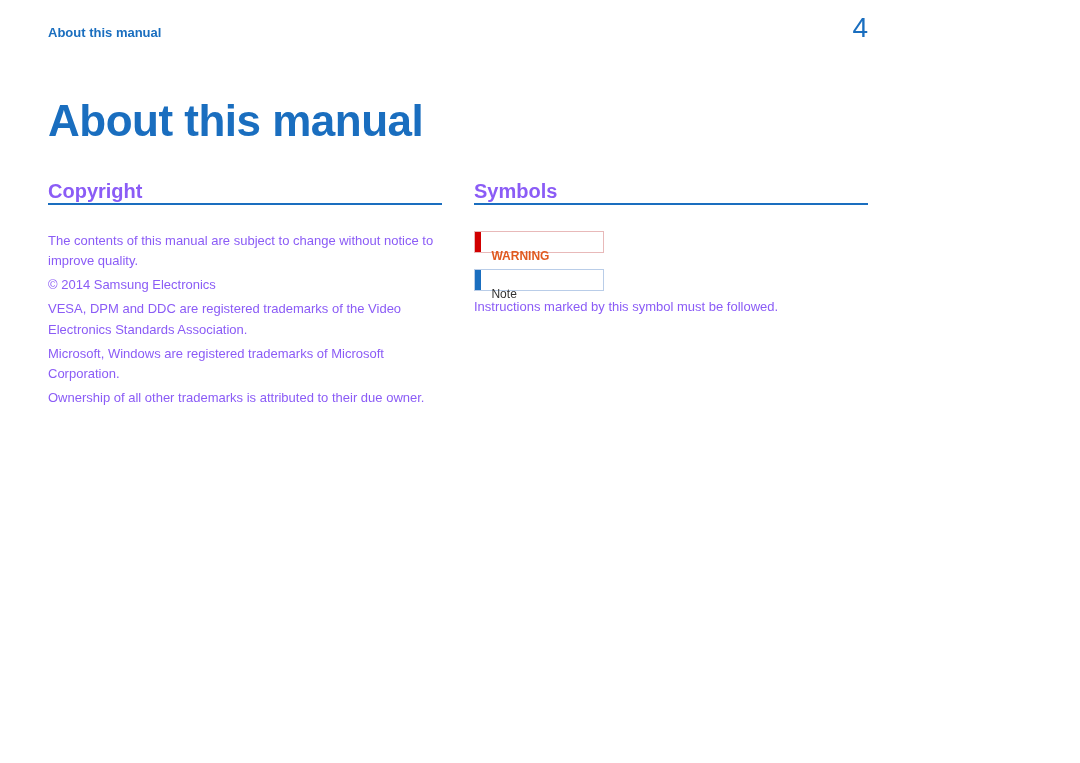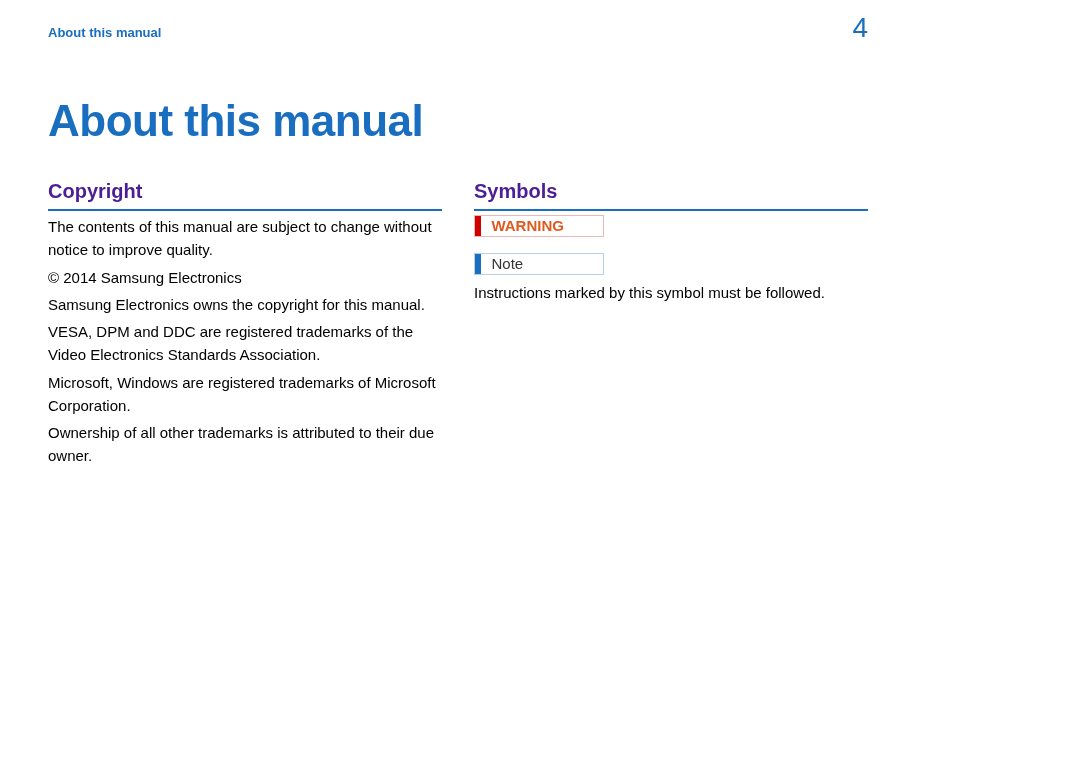--- a/index.html
+++ b/index.html
@@ -4,25 +4,25 @@
 <style>
   * { box-sizing: border-box; margin: 0; padding: 0; }
   html, body { width: 1080px; height: 763px; background: #ffffff; font-family: Arial, Helvetica, sans-serif; color: #333; }
   .page { width: 916px; height: 763px; padding: 12px 48px 0 48px; position: relative; }
   .header-row { display: flex; justify-content: space-between; align-items: baseline; margin-bottom: 52px; }
   .running-head { color: #1a6ebf; font-size: 13px; font-weight: 600; }
   .page-number { color: #1a6ebf; font-size: 28px; font-weight: 400; }
   .chapter-title { color: #1a6ebf; font-size: 44px; font-weight: 700; letter-spacing: -0.5px; margin-bottom: 34px; }
   .columns { display: flex; gap: 32px; }
   .col { flex: 1 1 0; }
-  .section-title { color: #4c1d95; font-size: 20px; font-weight: 700; padding-bottom: 6px; border-bottom: 2px solid #1a6ebf; margin-bottom: 4px; }
-  .body-text { font-size: 15px; line-height: 1.55; color: #000000; margin-bottom: 4px; }
+  .section-title { color: #8b5cf6; font-size: 20px; font-weight: 700; border-bottom: 2px solid #1a6ebf; margin-bottom: 26px; }
+  .body-text { font-size: 13px; line-height: 1.55; color: #8b5cf6; margin-bottom: 4px; }
   .symbol-box { display: inline-block; width: 130px; height: 22px; border: 1px solid #d9a8a8; background: #fff; margin-bottom: 6px; }
   .symbol-box .bar { display: inline-block; width: 6px; height: 100%; vertical-align: top; }
-  .symbol-box .lbl { display: inline-block; padding-left: 6px; font-size: 15px; font-weight: 700; line-height: 20px; vertical-align: top; }
+  .symbol-box .lbl { display: inline-block; padding-left: 6px; font-size: 12px; font-weight: 700; line-height: 20px; vertical-align: top; margin-top: 14px; }
   .symbol-box.warning { border-color: #e8b9b9; }
   .symbol-box.warning .bar { background: #d10000; }
   .symbol-box.warning .lbl { color: #e05a1f; }
   .symbol-box.caution { border-color: #e8b9b9; }
   .symbol-box.caution .bar { background: #d10000; }
   .symbol-box.caution .lbl { color: #e05a1f; }
   .symbol-box.note { border-color: #b9cde8; }
   .symbol-box.note .bar { background: #1a6ebf; }
   .symbol-box.note .lbl { color: #333; font-weight: 400; text-align: center; }
   .sym-row { margin-bottom: 10px; }
@@ -38,21 +38,20 @@
   </div>
 
   <h1 class="chapter-title">About this manual</h1>
 
   <div class="columns">
 
     <div class="col">
       <h2 class="section-title">Copyright</h2>
       <p class="body-text">The contents of this manual are subject to change without notice to improve quality.</p>
       <p class="body-text">© 2014 Samsung Electronics</p>
-      <p class="body-text">Samsung Electronics owns the copyright for this manual.</p>
       <p class="body-text">VESA, DPM and DDC are registered trademarks of the Video Electronics Standards Association.</p>
       <p class="body-text">Microsoft, Windows are registered trademarks of Microsoft Corporation.</p>
       <p class="body-text">Ownership of all other trademarks is attributed to their due owner.</p>
     </div>
 
     <div class="col">
       <h2 class="section-title">Symbols</h2>
 
       <div class="sym-row">
         <div class="symbol-box warning">

